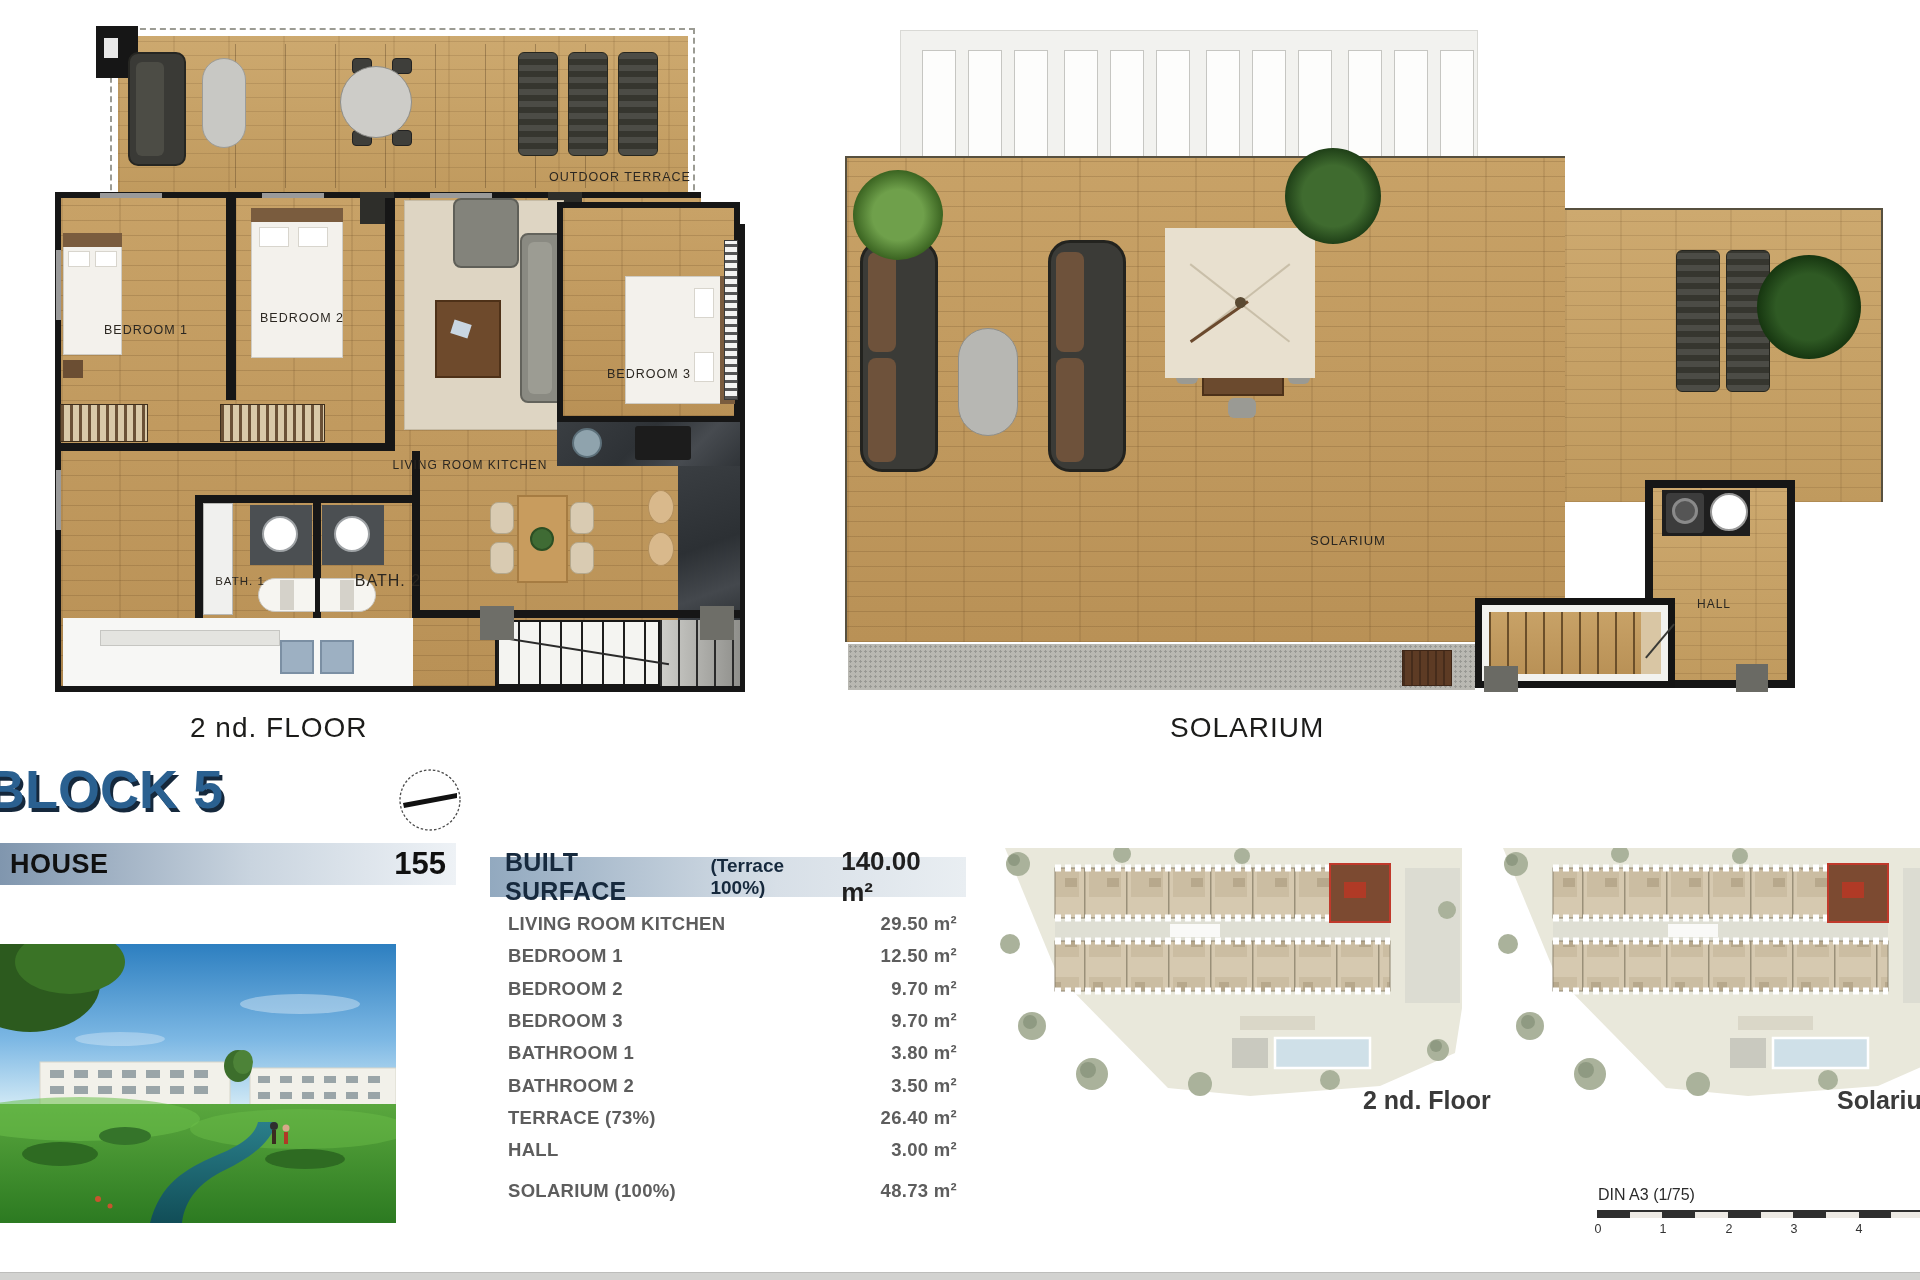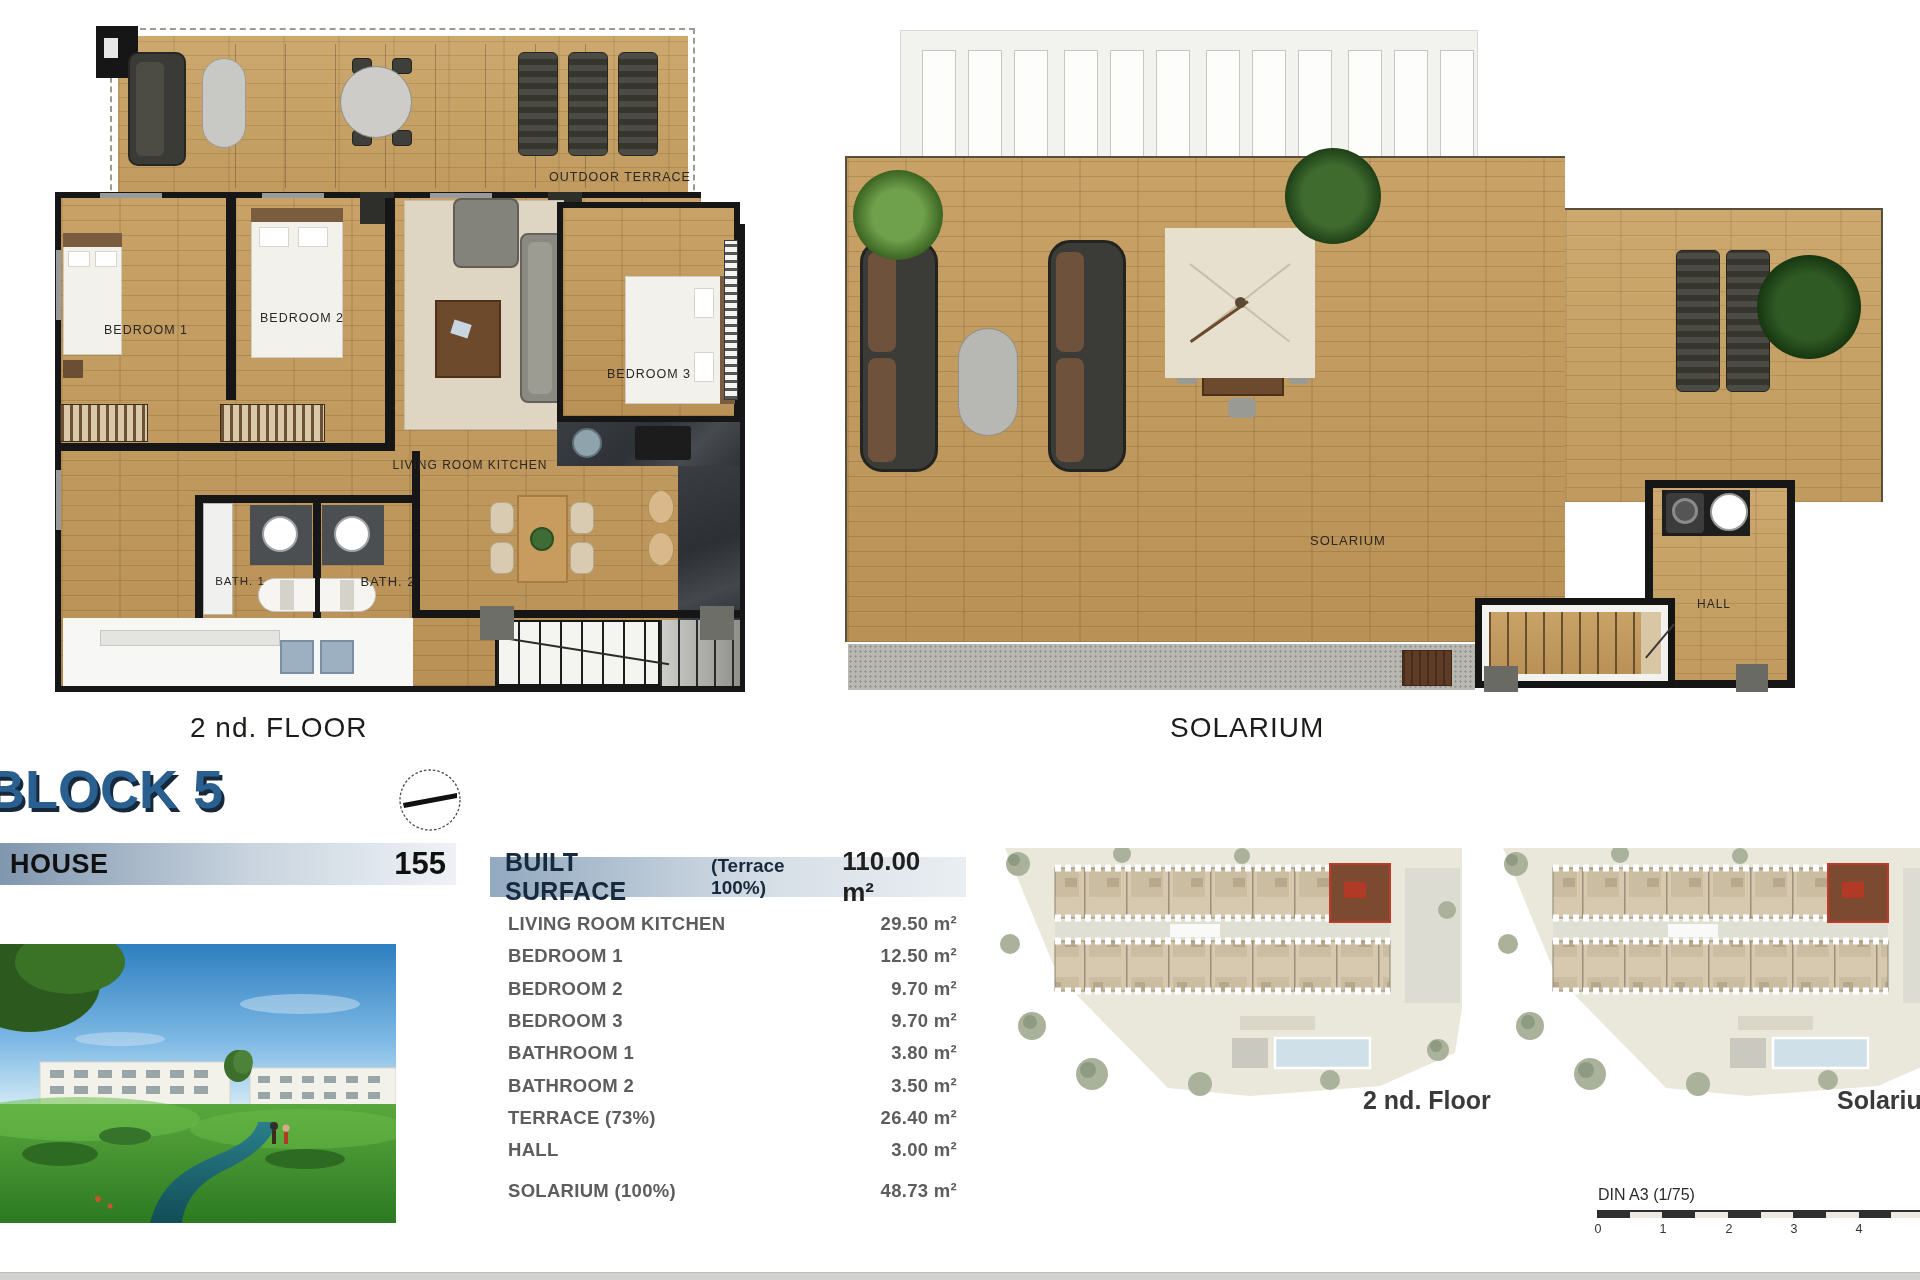--- a/index.html
+++ b/index.html
@@ -110,21 +110,21 @@
     <div class="abs" style="left:203px;top:503px;width:30px;height:112px;background:#f0f0ee;border:1px solid #b8b8b4"></div>
     <div class="abs" style="left:250px;top:505px;width:62px;height:60px;background:#4b4f52"></div>
     <div class="abs" style="left:262px;top:516px;width:36px;height:36px;background:#ffffff;border:2px solid #9fa3a6;border-radius:50%"></div>
     <div class="abs" style="left:322px;top:505px;width:62px;height:60px;background:#4b4f52"></div>
     <div class="abs" style="left:334px;top:516px;width:36px;height:36px;background:#ffffff;border:2px solid #9fa3a6;border-radius:50%"></div>
     <div class="abs" style="left:258px;top:578px;width:118px;height:34px;background:#f6f5f1;border:1px solid #c9c6bf;border-radius:17px"></div>
     <div class="abs" style="left:280px;top:580px;width:14px;height:30px;background:#d5d2ca"></div>
     <div class="abs" style="left:340px;top:580px;width:14px;height:30px;background:#d5d2ca"></div>
     <div class="abs wall" style="left:315px;top:570px;width:5px;height:48px"></div>
     <div class="rlabel" style="left:240px;top:581px;font-size:11.5px">BATH. 1</div>
-    <div class="rlabel" style="left:388px;top:581px;font-size:13px">BATH. 2</div>
+    <div class="rlabel" style="left:388px;top:581px;font-size:16px">BATH. 2</div>
 
     <div class="abs" style="left:404px;top:200px;width:160px;height:230px;background:#ded5c3;border:1px solid #c6bba5"></div>
     <div class="abs" style="left:453px;top:198px;width:66px;height:70px;background:#83837b;border:2px solid #5f5f58;border-radius:8px"></div>
     <div class="abs" style="left:520px;top:233px;width:62px;height:170px;background:#8a8a82;border:2px solid #63635c;border-radius:8px"></div>
     <div class="abs" style="left:528px;top:242px;width:24px;height:152px;background:#9c9c93;border-radius:6px"></div>
     <div class="abs" style="left:435px;top:300px;width:66px;height:78px;background:#6e4a2c;border:2px solid #4e3118"></div>
     <div class="abs" style="left:452px;top:322px;width:18px;height:14px;background:#c9d6e2;transform:rotate(18deg)"></div>
     <div class="rlabel" style="left:470px;top:465px;font-size:12px">LIVING ROOM KITCHEN</div>
 
     <div class="abs wood" style="left:557px;top:202px;width:183px;height:220px;border:6px solid #161616"></div>
@@ -242,21 +242,21 @@
 
   <div class="abs grad-bar" style="left:0;top:843px;width:456px;height:42px;display:flex;align-items:center">
     <span style="padding-left:10px;font-weight:bold;font-size:27px;color:#101010;letter-spacing:.5px">HOUSE</span>
     <span style="margin-left:auto;padding-right:10px;font-weight:bold;font-size:31px;color:#101010">155</span>
   </div>
 
   <section class="abs" style="left:490px;top:845px;width:476px">
     <div class="grad-bar2" style="height:40px;display:flex;align-items:baseline;padding:0 9px 0 15px">
       <span style="font-weight:bold;font-size:25px;color:#16293d;letter-spacing:.3px;align-self:center">BUILT SURFACE</span>
       <span style="font-weight:bold;font-size:19px;color:#16293d;margin-left:8px;align-self:center">(Terrace 100%)</span>
-      <span style="margin-left:auto;font-weight:bold;font-size:26px;color:#1f1f1f;align-self:center">110.00 m²</span>
+      <span style="margin-left:auto;font-weight:bold;font-size:26px;color:#1f1f1f;align-self:center">140.00 m²</span>
     </div>
     <div style="height:11px"></div>
     <div class="trow">
         <span>LIVING ROOM KITCHEN</span>
         <span class="val">29.50 m²</span>
       </div>
     <div class="trow">
         <span>BEDROOM 1</span>
         <span class="val">12.50 m²</span>
       </div>

